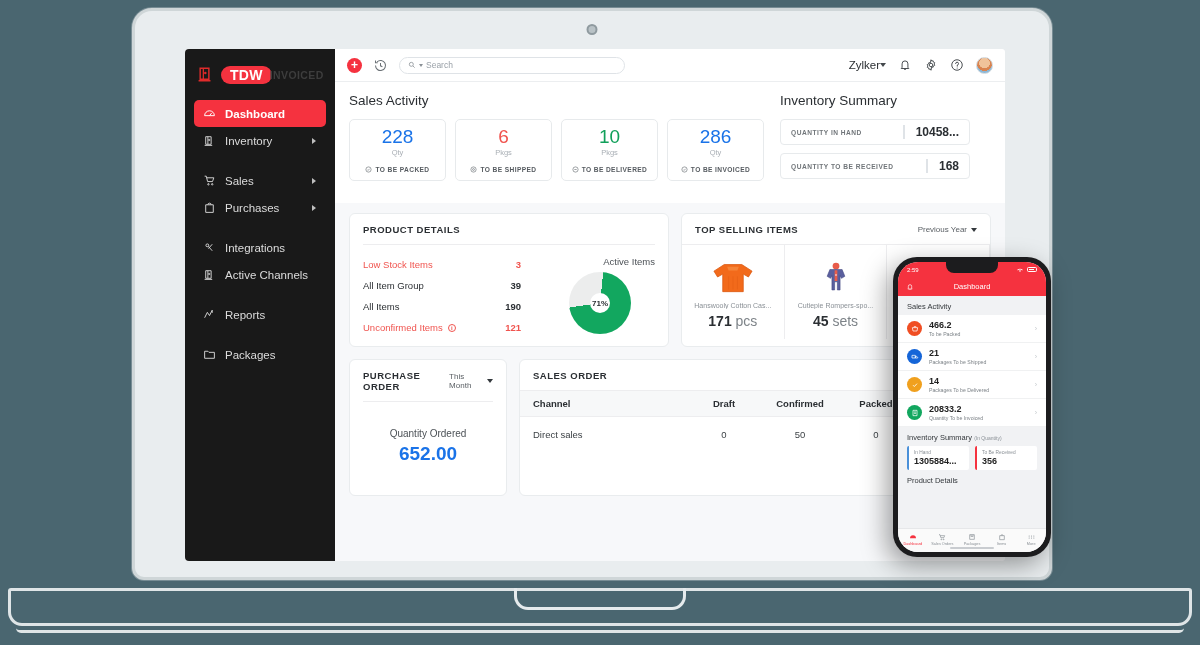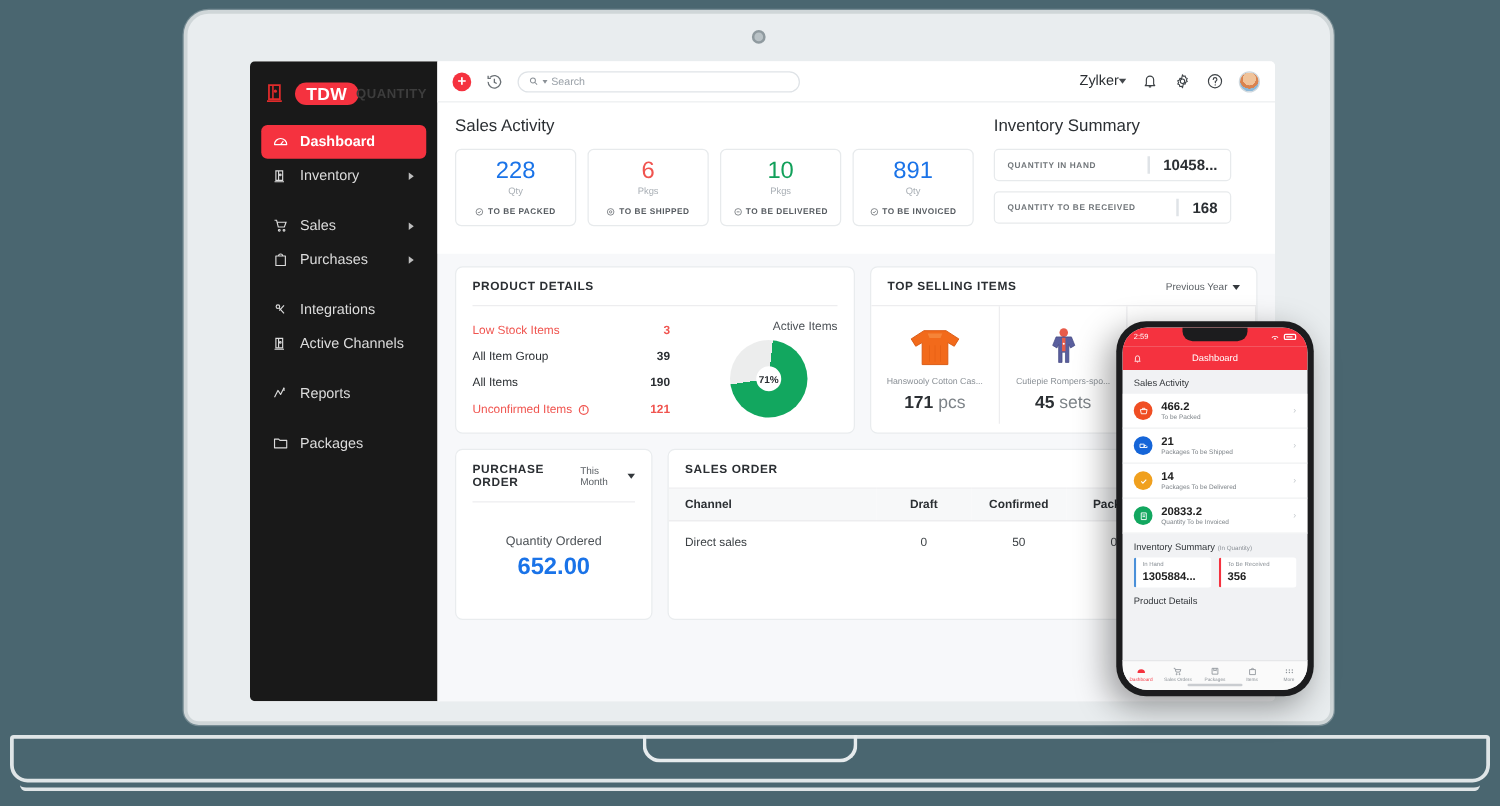--- a/index.html
+++ b/index.html
@@ -5,21 +5,21 @@
   * { box-sizing: border-box; margin: 0; padding: 0; }
   html, body { width: 1200px; height: 645px; overflow: hidden; }
   body {
     background: #4a6670;
     font-family: "Liberation Sans", sans-serif;
     position: relative;
   }
 
   
   #laptop-lid {
-    position: absolute; left: 147px; top: 8px; width: 920px; height: 572px;
+    position: absolute; left: 132px; top: 8px; width: 920px; height: 572px;
     border: 3px solid #cfd6d8; border-radius: 20px 20px 12px 12px;
     background: #e9edef;
     box-shadow: 0 0 0 1px rgba(255,255,255,.25);
   }
   #laptop-camera {
     position: absolute; left: 50%; top: 13px; transform: translateX(-50%);
     width: 11px; height: 11px; border-radius: 50%;
     background: #b9c2c6; border: 2px solid #8f9a9f;
   }
   #laptop-screen {
@@ -263,21 +263,21 @@
       <div class="brand">
         <span class="brand-mark">
           <svg viewBox="0 0 24 24" width="19" height="19">
             <path d="M4 4h11v14H4z" fill="none" stroke="#e02b2b" stroke-width="1.8"></path>
             <path d="M8 4v14" stroke="#e02b2b" stroke-width="1.6"></path>
             <circle cx="10.5" cy="10" r="1.6" fill="#e02b2b"></circle>
             <path d="M2 20h15" stroke="#e02b2b" stroke-width="1.8"></path>
           </svg>
         </span>
         <span class="brand-pill">TDW</span>
-        <span class="brand-sub">QUANTITY</span>
+        <span class="brand-sub">INVOICED</span>
       </div>
 
       <div class="nav-item active">
         <span class="ico">
           <svg viewBox="0 0 24 24" width="13" height="13" fill="none" stroke="#fff" stroke-width="1.8">
             <path d="M3 16a9 9 0 0 1 18 0z" stroke-linejoin="round"></path>
               <path d="M12 16l4-5"></path>
           </svg>
         </span>
         <span>Dashboard</span>
@@ -455,21 +455,21 @@
                 <div class="act-label">
                   <svg viewBox="0 0 24 24" width="7" height="7" fill="none" stroke="#6b7176" stroke-width="2.2">
                     <circle cx="12" cy="12" r="9"></circle>
                       <path d="M8 12h8"></path>
                   </svg>
                   <span>TO BE DELIVERED</span>
                 </div>
               </div>
 
               <div class="act-card">
-                <div class="act-num" style="color:#1a73e8">891</div>
+                <div class="act-num" style="color:#1a73e8">286</div>
                 <div class="act-unit">Qty</div>
                 <div class="act-label">
                   <svg viewBox="0 0 24 24" width="7" height="7" fill="none" stroke="#6b7176" stroke-width="2.2">
                     <circle cx="12" cy="12" r="9"></circle>
                       <path d="M8 12.5l2.6 2.6L16 9.5"></path>
                   </svg>
                   <span>TO BE INVOICED</span>
                 </div>
               </div>
 

